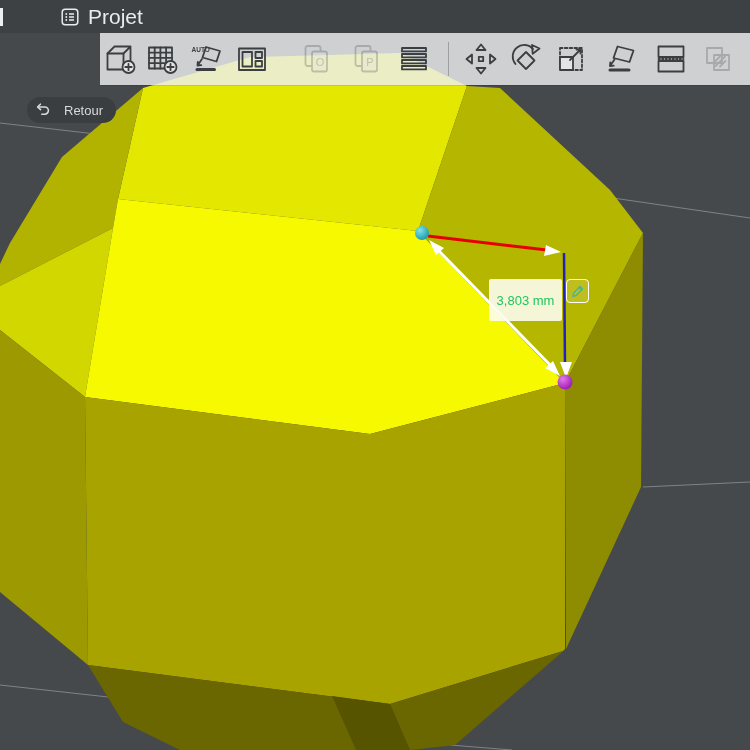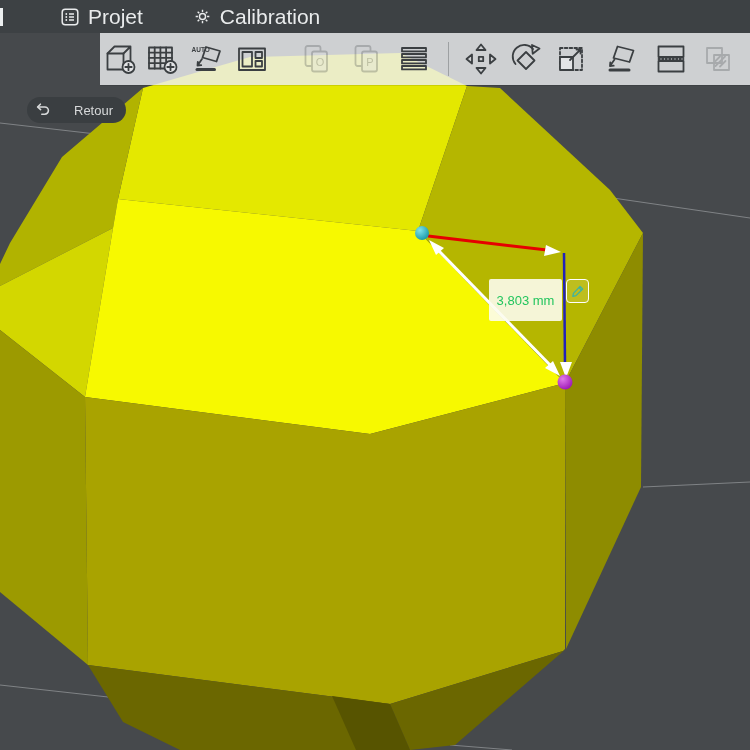--- a/index.html
+++ b/index.html
@@ -19,21 +19,21 @@
   .toolbar{position:absolute;top:33px;left:100px;right:0;height:52px;background:rgba(237,238,240,0.82);
            z-index:30;display:flex;align-items:center;overflow:hidden;box-shadow:0 1px 0 rgba(0,0,0,0.10)}
   .tool-btn{width:40px;height:44px;display:flex;align-items:center;justify-content:center;
             flex:0 0 auto;background:transparent;border:none;padding:0;cursor:pointer}
   .tool-btn svg{width:36px;height:36px;display:block}
   .tool-btn.disabled{opacity:0.26}
   .tool-divider{width:1px;height:34px;background:#9da0a2;flex:0 0 auto}
 
   
   .retour{position:absolute;left:27px;top:97px;height:26px;z-index:20;display:flex;align-items:center;
-          gap:24px;padding:0 13px 0 9px;border-radius:13px;background:#3a3e41;color:#d7d9da;
+          gap:14px;padding:0 13px 0 9px;border-radius:13px;background:#3a3e41;color:#d7d9da;
           font-size:13px;border:none;cursor:pointer}
 
   
   .scene{position:absolute;top:0;left:0;z-index:1;cursor:grab}
 
   
   .measure-label{position:absolute;left:489px;top:279px;width:73px;height:42px;z-index:20;
                  background:rgba(252,252,238,0.9);border-radius:2px;color:#22c55e;font-size:13px;
                  display:flex;align-items:center;justify-content:center}
   .measure-edit{position:absolute;left:566px;top:279px;width:23px;height:24px;z-index:20;
@@ -92,29 +92,20 @@
         <rect x="2.2" y="2.2" width="15.6" height="15.6" rx="3"></rect>
         <circle cx="6.3" cy="7" r="0.9" fill="#e9ebec" stroke="none"></circle>
         <circle cx="6.3" cy="10" r="0.9" fill="#e9ebec" stroke="none"></circle>
         <circle cx="6.3" cy="13" r="0.9" fill="#e9ebec" stroke="none"></circle>
         <path d="M9 7 H14 M9 10 H14 M9 13 H14"></path>
       </svg>
     </span>
     <span>Projet</span>
   </div>
 
-  <div class="menu-item mi-calib">
-    <span>
-      <svg width="19" height="19" viewBox="0 0 20 20" fill="none" stroke="#e9ebec" stroke-width="1.5">
-        <circle cx="10" cy="10" r="3.2"></circle>
-        <path d="M10 2.8 V5.2 M10 14.8 V17.2 M2.8 10 H5.2 M14.8 10 H17.2 M4.9 4.9 L6.6 6.6 M13.4 13.4 L15.1 15.1 M15.1 4.9 L13.4 6.6 M6.6 13.4 L4.9 15.1"></path>
-      </svg>
-    </span>
-    <span>Calibration</span>
-  </div>
 </div>
 
 <div class="toolbar" id="toolbar">
     <button class="tool-btn" style="margin-left: 0px;">
       <svg viewBox="0 0 36 36" fill="none" stroke="#3b3f42" stroke-width="1.8" stroke-linejoin="round" stroke-linecap="round">
         <rect x="5.5" y="12.5" width="16" height="16"></rect>
         <path d="M5.5 12.5 L12.5 5.5 H28.5 L21.5 12.5 M28.5 5.5 V20.5 M21.5 28.5 L25.5 24.5"></path>
         <circle cx="26.5" cy="26" r="6" fill="#e3e4e6"></circle>
         <path d="M26.5 22.8 V29.2 M23.3 26 H29.7"></path>
       </svg>

